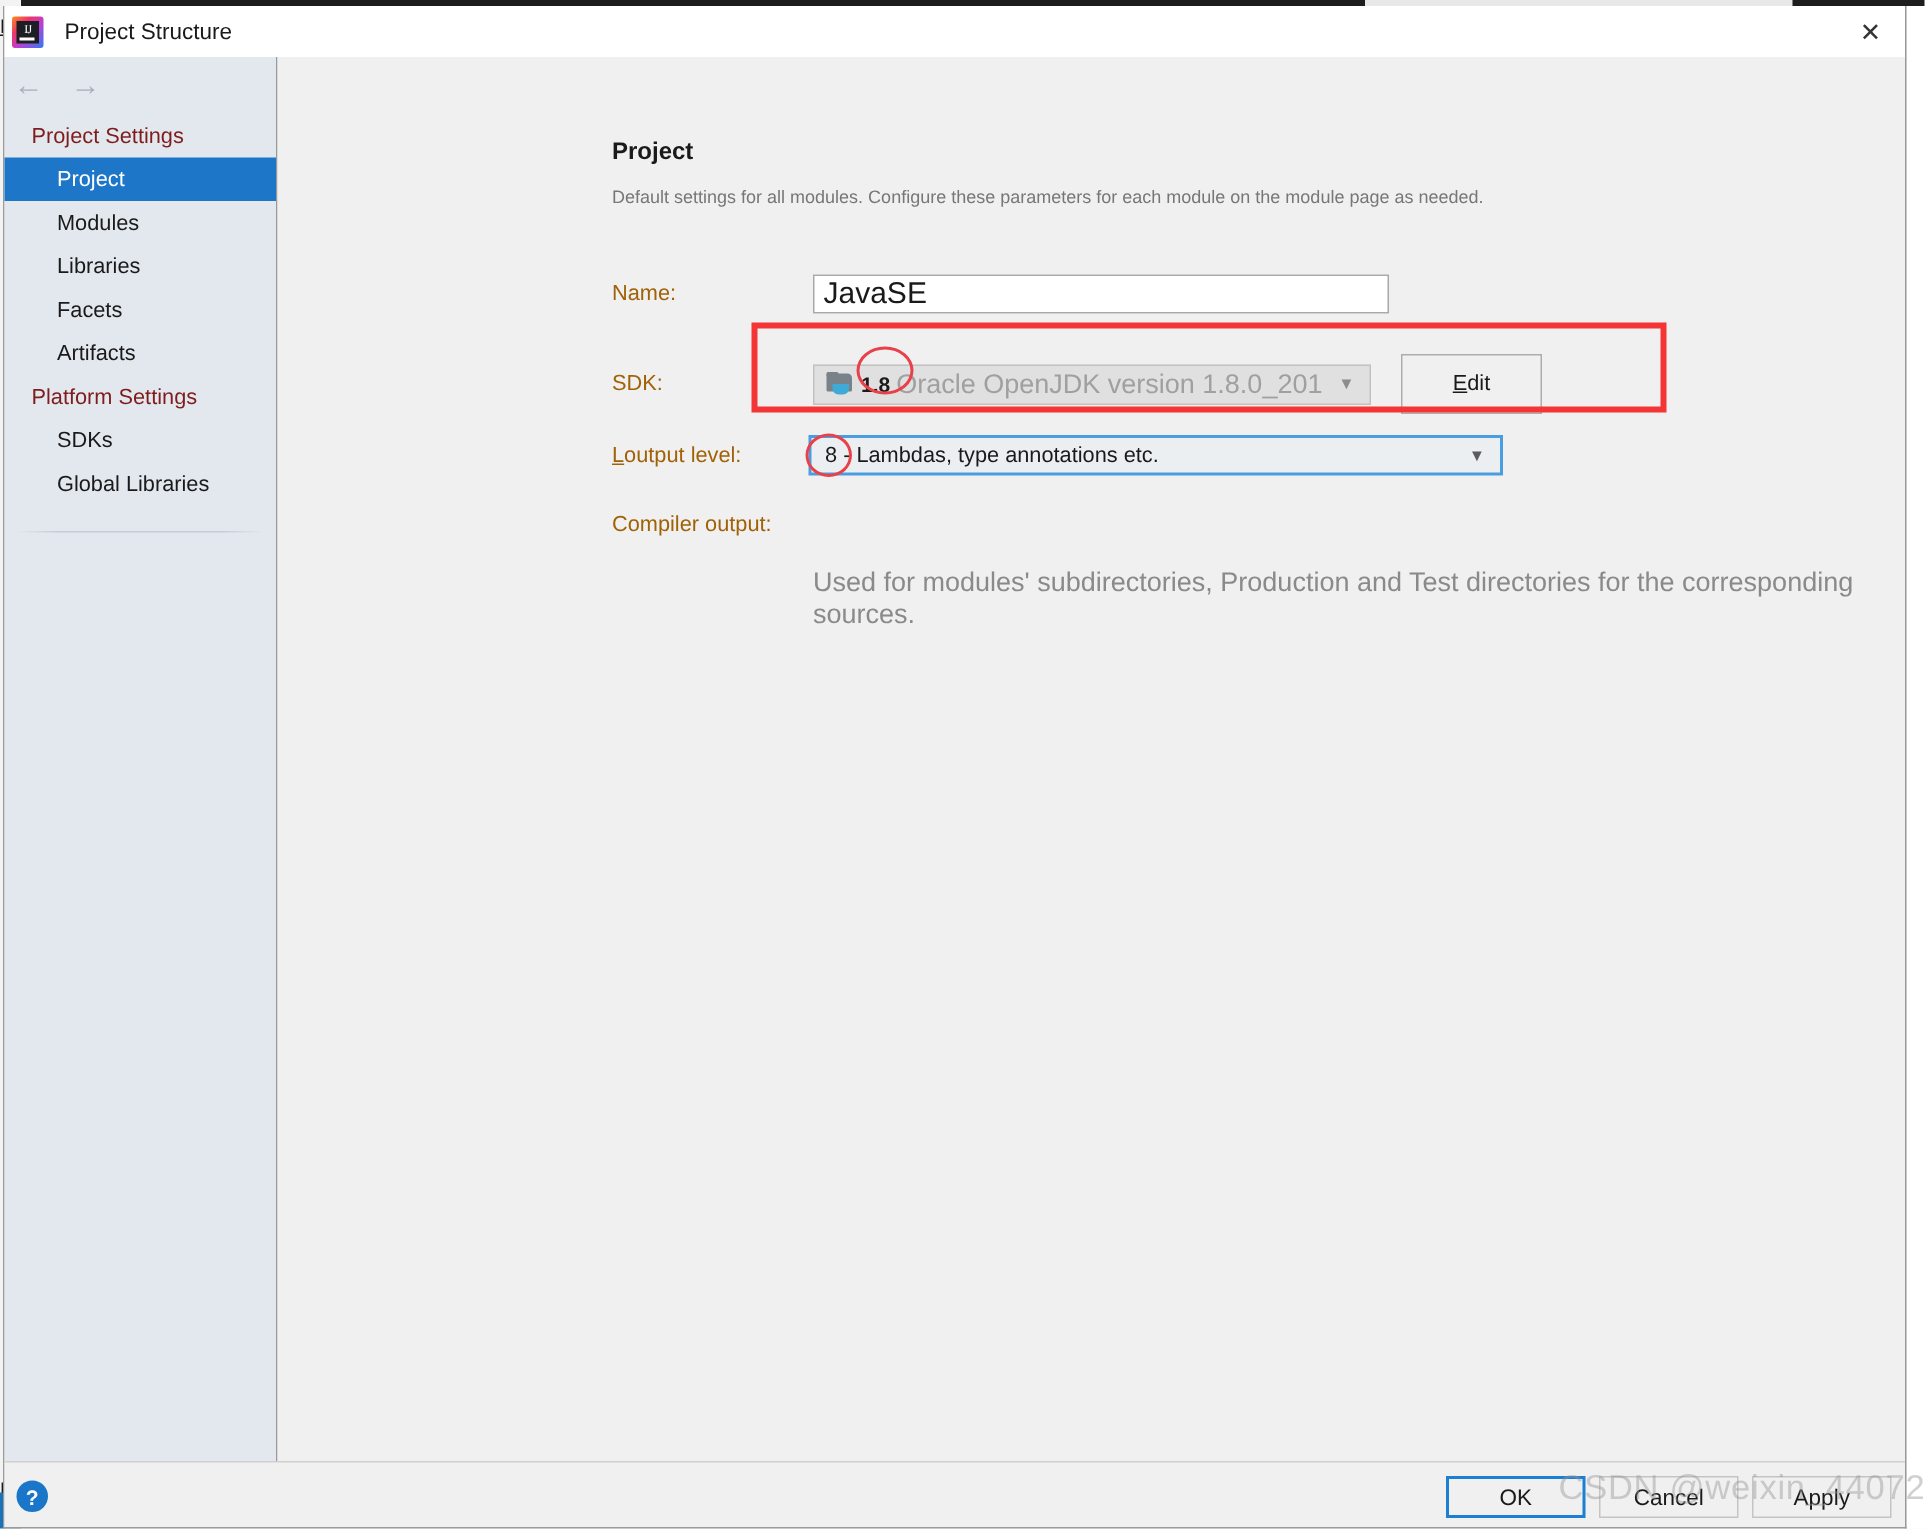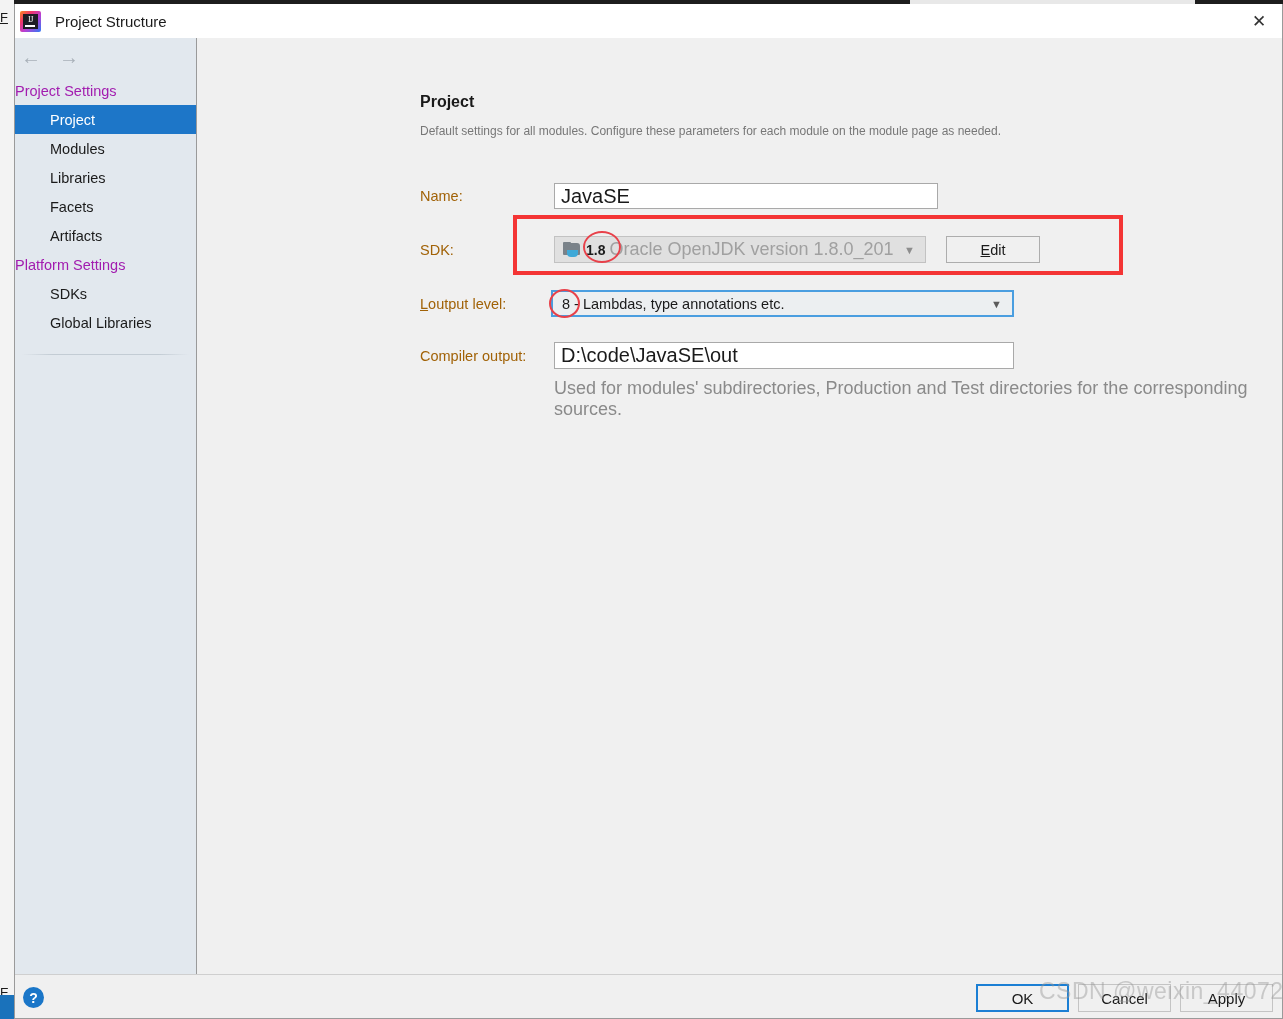--- a/index.html
+++ b/index.html
@@ -32,21 +32,21 @@
     position: absolute; left: 0; top: 0; width: 1283px; height: 4px;
     background: #1d1d1d;
   }
   #backdrop-top .tt-lite {
     position: absolute; left: 910px; top: 0; width: 285px; height: 4px;
     background: #e8e8e8;
   }
 
   
   #dialog {
-    position: absolute; left: 14px; top: 4px;
+    position: absolute; left: 2px; top: 4px;
     width: 1269px; height: 1015px;
     background: #f0f0f0;
     border: 1px solid #9a9a9a;
     border-top: none;
     display: flex; flex-direction: column;
   }
 
   
   #titlebar {
     height: 34px; flex: 0 0 34px;
@@ -94,22 +94,22 @@
     border-right: 1px solid #9a9a9a;
     position: relative;
   }
   #nav-arrows {
     height: 38px; display: flex; align-items: center;
     padding-left: 6px; gap: 18px;
   }
   .nav-arrow { font-size: 20px; color: #a8b0b8; cursor: pointer; line-height: 1; }
 
   .side-group {
-    font-size: 14.5px; color: #a21caf;
-    padding: 4px 0 4px 0; height: 29px;
+    font-size: 14.5px; color: #7f1d1d;
+    padding: 4px 0 4px 18px; height: 29px;
     display: flex; align-items: center;
   }
   .side-item {
     font-size: 14.5px; color: #1a1a1a;
     height: 29px; padding-left: 35px;
     display: flex; align-items: center; cursor: pointer;
   }
   .side-item.selected { background: #1d76c8; color: #ffffff; }
   #side-sep {
     margin: 17px 7px 14px 7px; height: 1px;
@@ -311,36 +311,35 @@
         <div id="sdk-combo">
           <span id="sdk-folder-icon">
             <span class="f-tab"></span>
               <span class="f-back"></span>
               <span class="f-cup"></span>
           </span>
           <span id="sdk-version">1.8</span>
           <span id="sdk-desc">Oracle OpenJDK version 1.8.0_201</span>
           <span class="chev">▼</span>
         </div>
-        <div class="btn" style="width:94px;height:27px;margin-left:20px;">
+        <div class="btn" style="width:94px;height:40px;margin-left:20px;">
           <span><u>E</u><span>dit</span></span>
         </div>
       </div>
 
       <div class="form-row" style="top:252px;">
         <span class="form-label" style="width:131px;"><u>L</u><span>output level:</span></span>
         <div id="lang-combo">
           <span class="lv">8 - Lambdas, type annotations etc.</span>
           <span class="chev">▼</span>
         </div>
       </div>
 
       <div class="form-row" style="top:304px;">
         <span class="form-label" style="width:134px;">Compiler output:</span>
-        <div class="txt-input" id="out-input">D:\code\JavaSE\out</div>
       </div>
 
       <div id="out-hint">Used for modules' subdirectories, Production and Test directories for the corresponding sources.</div>
 
       <div id="ann-rect"></div>
       <div class="ann-circle" id="ann-circle-sdk"></div>
       <div class="ann-circle" id="ann-circle-lang"></div>
 
     </div>
   </div>

